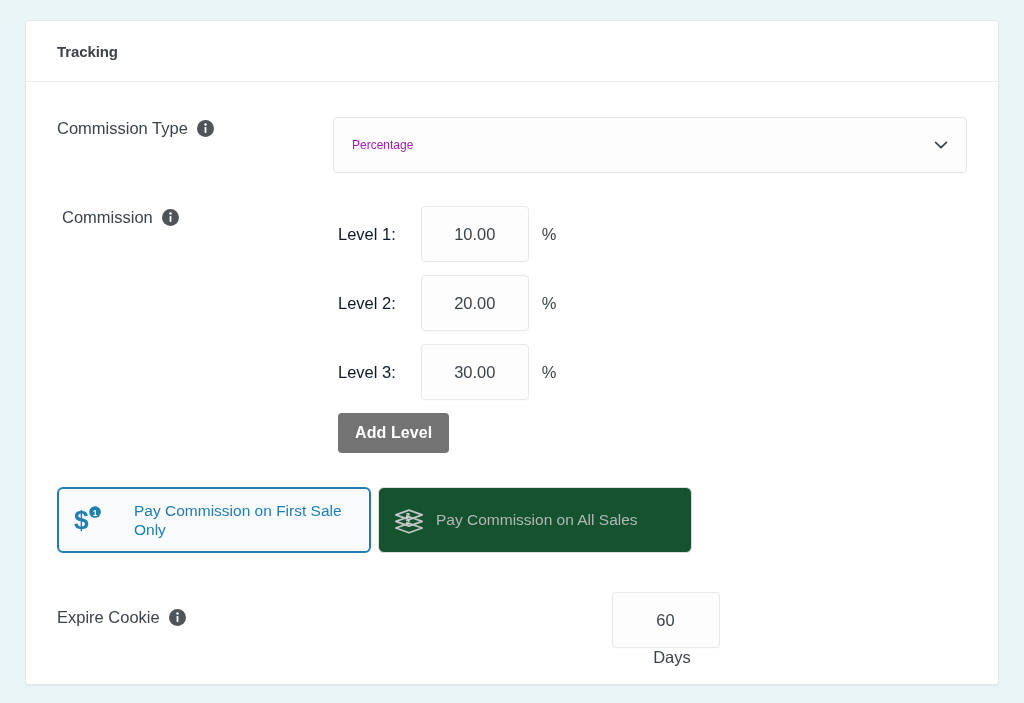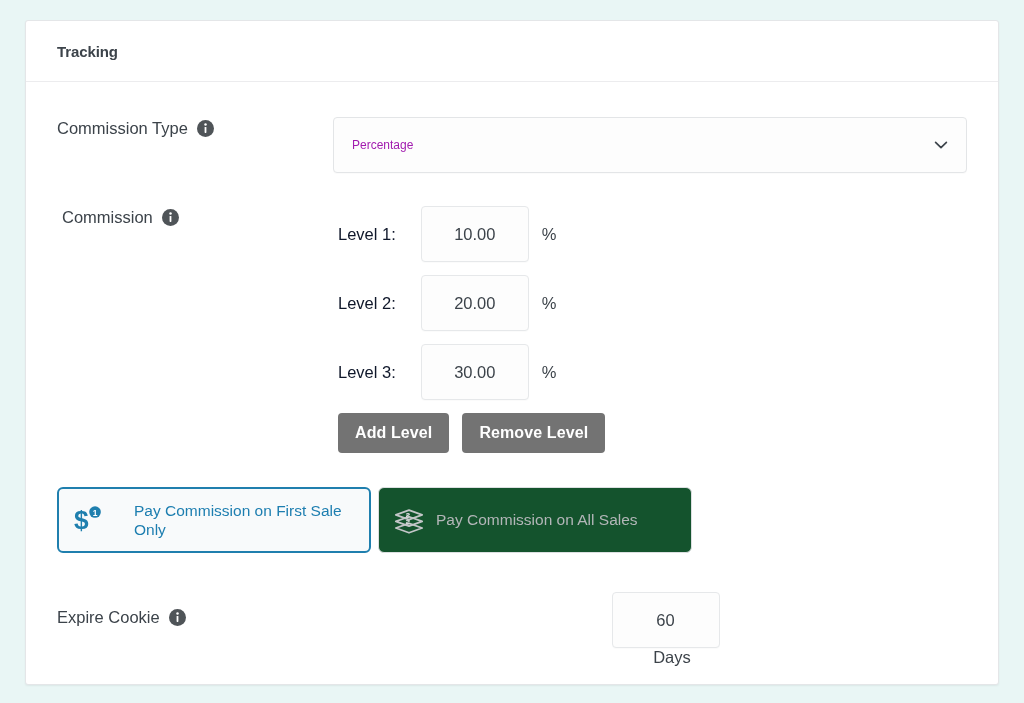--- a/index.html
+++ b/index.html
@@ -253,21 +253,20 @@
         </div>
 
         <div class="level-line">
           <span class="level-label">Level 3:</span>
           <input class="num-input" type="text" value="30.00" style="">
           <span class="unit">%</span>
         </div>
 
         <div class="btn-row">
           <button class="btn">Add Level</button>
-          <button class="btn">Remove Level</button>
         </div>
       </div>
     </div>
 
     <div class="row" style="padding-top:34px;">
       <div class="field-control">
         <div class="choice-row">
 
           <div class="choice selected">
             <span class="choice-icon">

